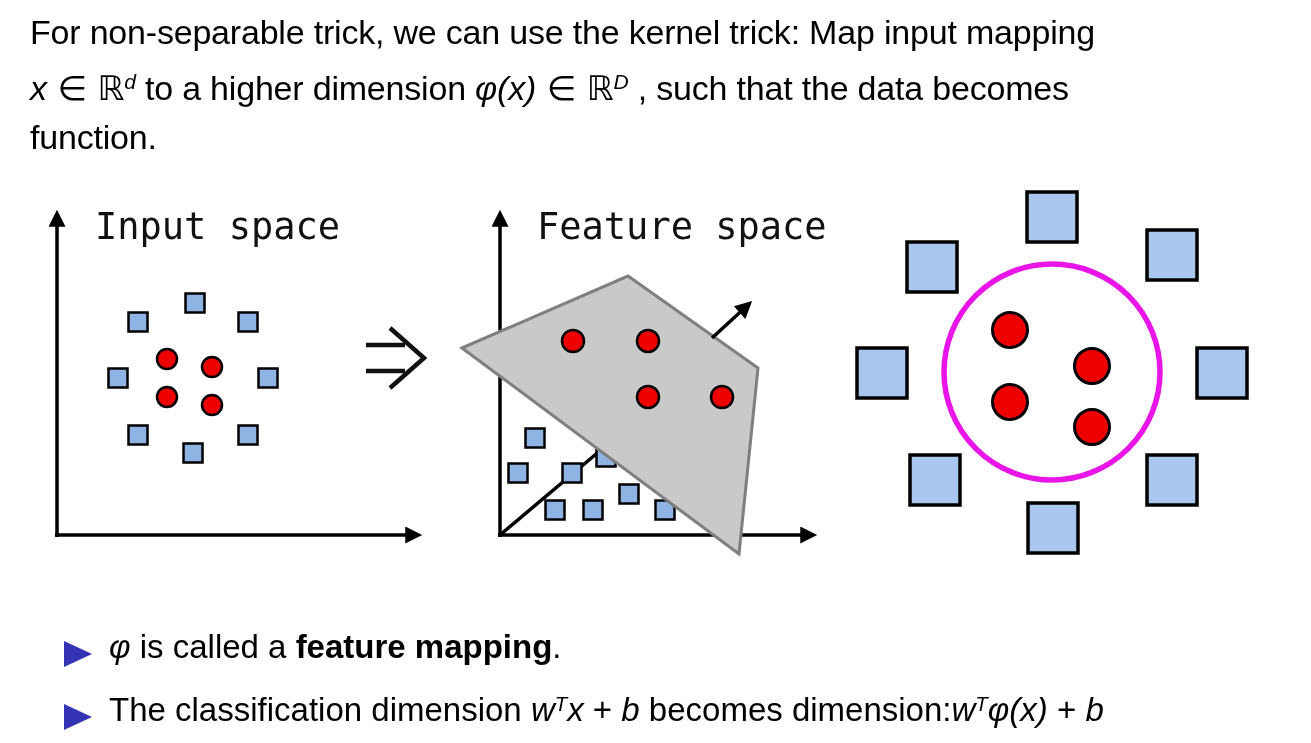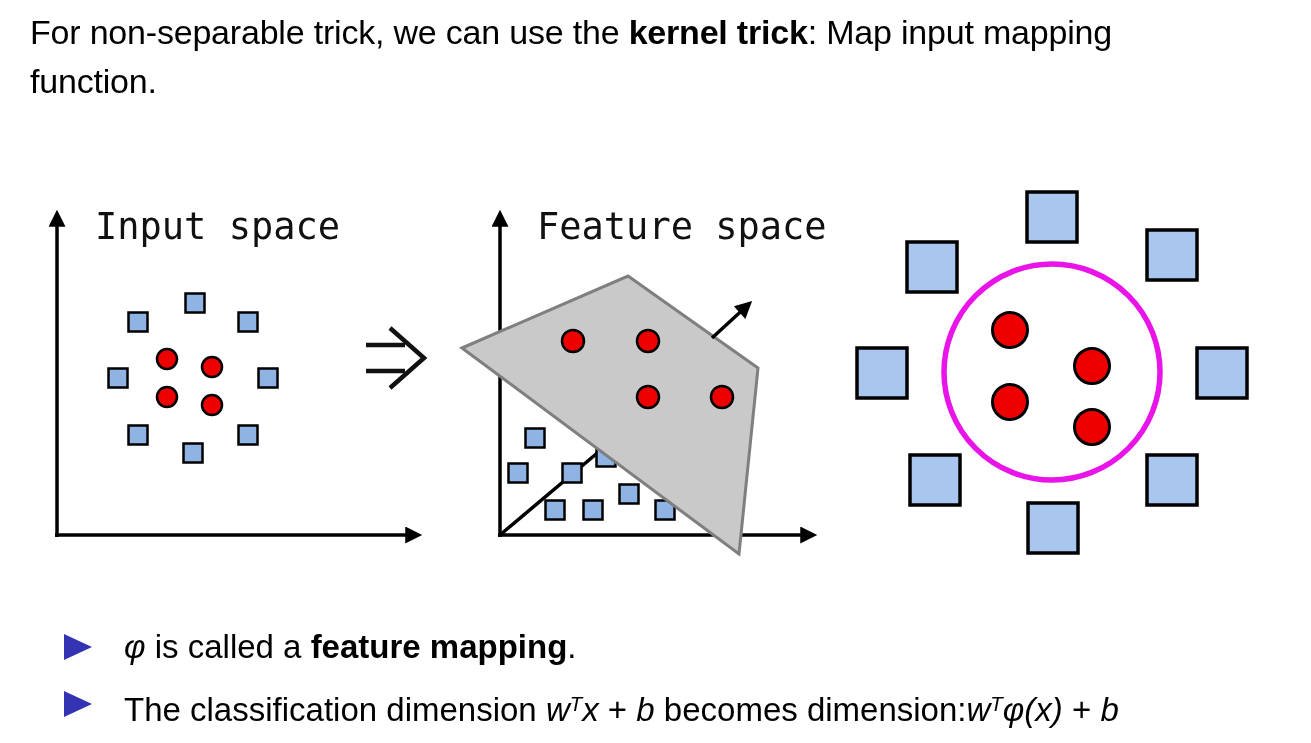--- a/index.html
+++ b/index.html
@@ -10,51 +10,51 @@
     position:relative;
     overflow:hidden;
     color:#000;
   }
   .intro {
     position:absolute; left:30px; top:8px;
     font-size:34px; line-height:49px;
     letter-spacing:-0.2px;
     white-space:nowrap;
   }
-  .intro b { font-weight:bold; }
+  .intro b { font-weight:normal; }
   .it { font-style:italic; }
   .bb { font-family:"DejaVu Sans", sans-serif; }
   .sup { font-size:0.62em; vertical-align:0.5em; font-style:italic; }
   .bullets { position:absolute; left:64px; top:627px; }
   .bullet-row {
-    display:flex; align-items:flex-start;
+    display:flex; align-items:flex-end;
     font-size:33px; line-height:40px;
     margin-bottom:17px;
     white-space:nowrap;
-    gap:15px;
   }
   .tri {
     width:0; height:0; flex:none;
     border-top:13px solid transparent;
     border-bottom:13px solid transparent;
     border-left:28px solid #3333b3;
     margin:7px 17px 0 0;
   }
   #fig { position:absolute; left:0; top:0; pointer-events:none; }
   #fig text {
     font-family:"DejaVu Sans Mono", monospace;
     font-size:37px;
     fill:#111;
   }
 </style>
 </head>
 <body>
 
 <div class="intro">
   <div><span>For non-separable trick, we can use the </span><b>kernel trick</b><span>: Map input mapping</span></div>
+  <div><span class="it">x</span><span class="bb"> ∈ </span><span class="bb">ℝ</span><span class="sup">d</span><span> to a higher dimension </span><span class="it">φ(x)</span><span class="bb"> ∈ </span><span class="bb">ℝ</span><span class="sup">D</span><span> , such that the data becomes</span></div>
   <div><span>function.</span></div>
 </div>
 
 <svg id="fig" width="1311" height="743" viewBox="0 0 1311 743">
   <defs>
     <marker id="ah" viewBox="0 0 10 10" refX="7.5" refY="5" markerWidth="21" markerHeight="17" orient="auto" markerUnits="userSpaceOnUse">
       <path d="M0,0 L10,5 L0,10 Z" fill="#000"></path>
     </marker>
   </defs>
 

